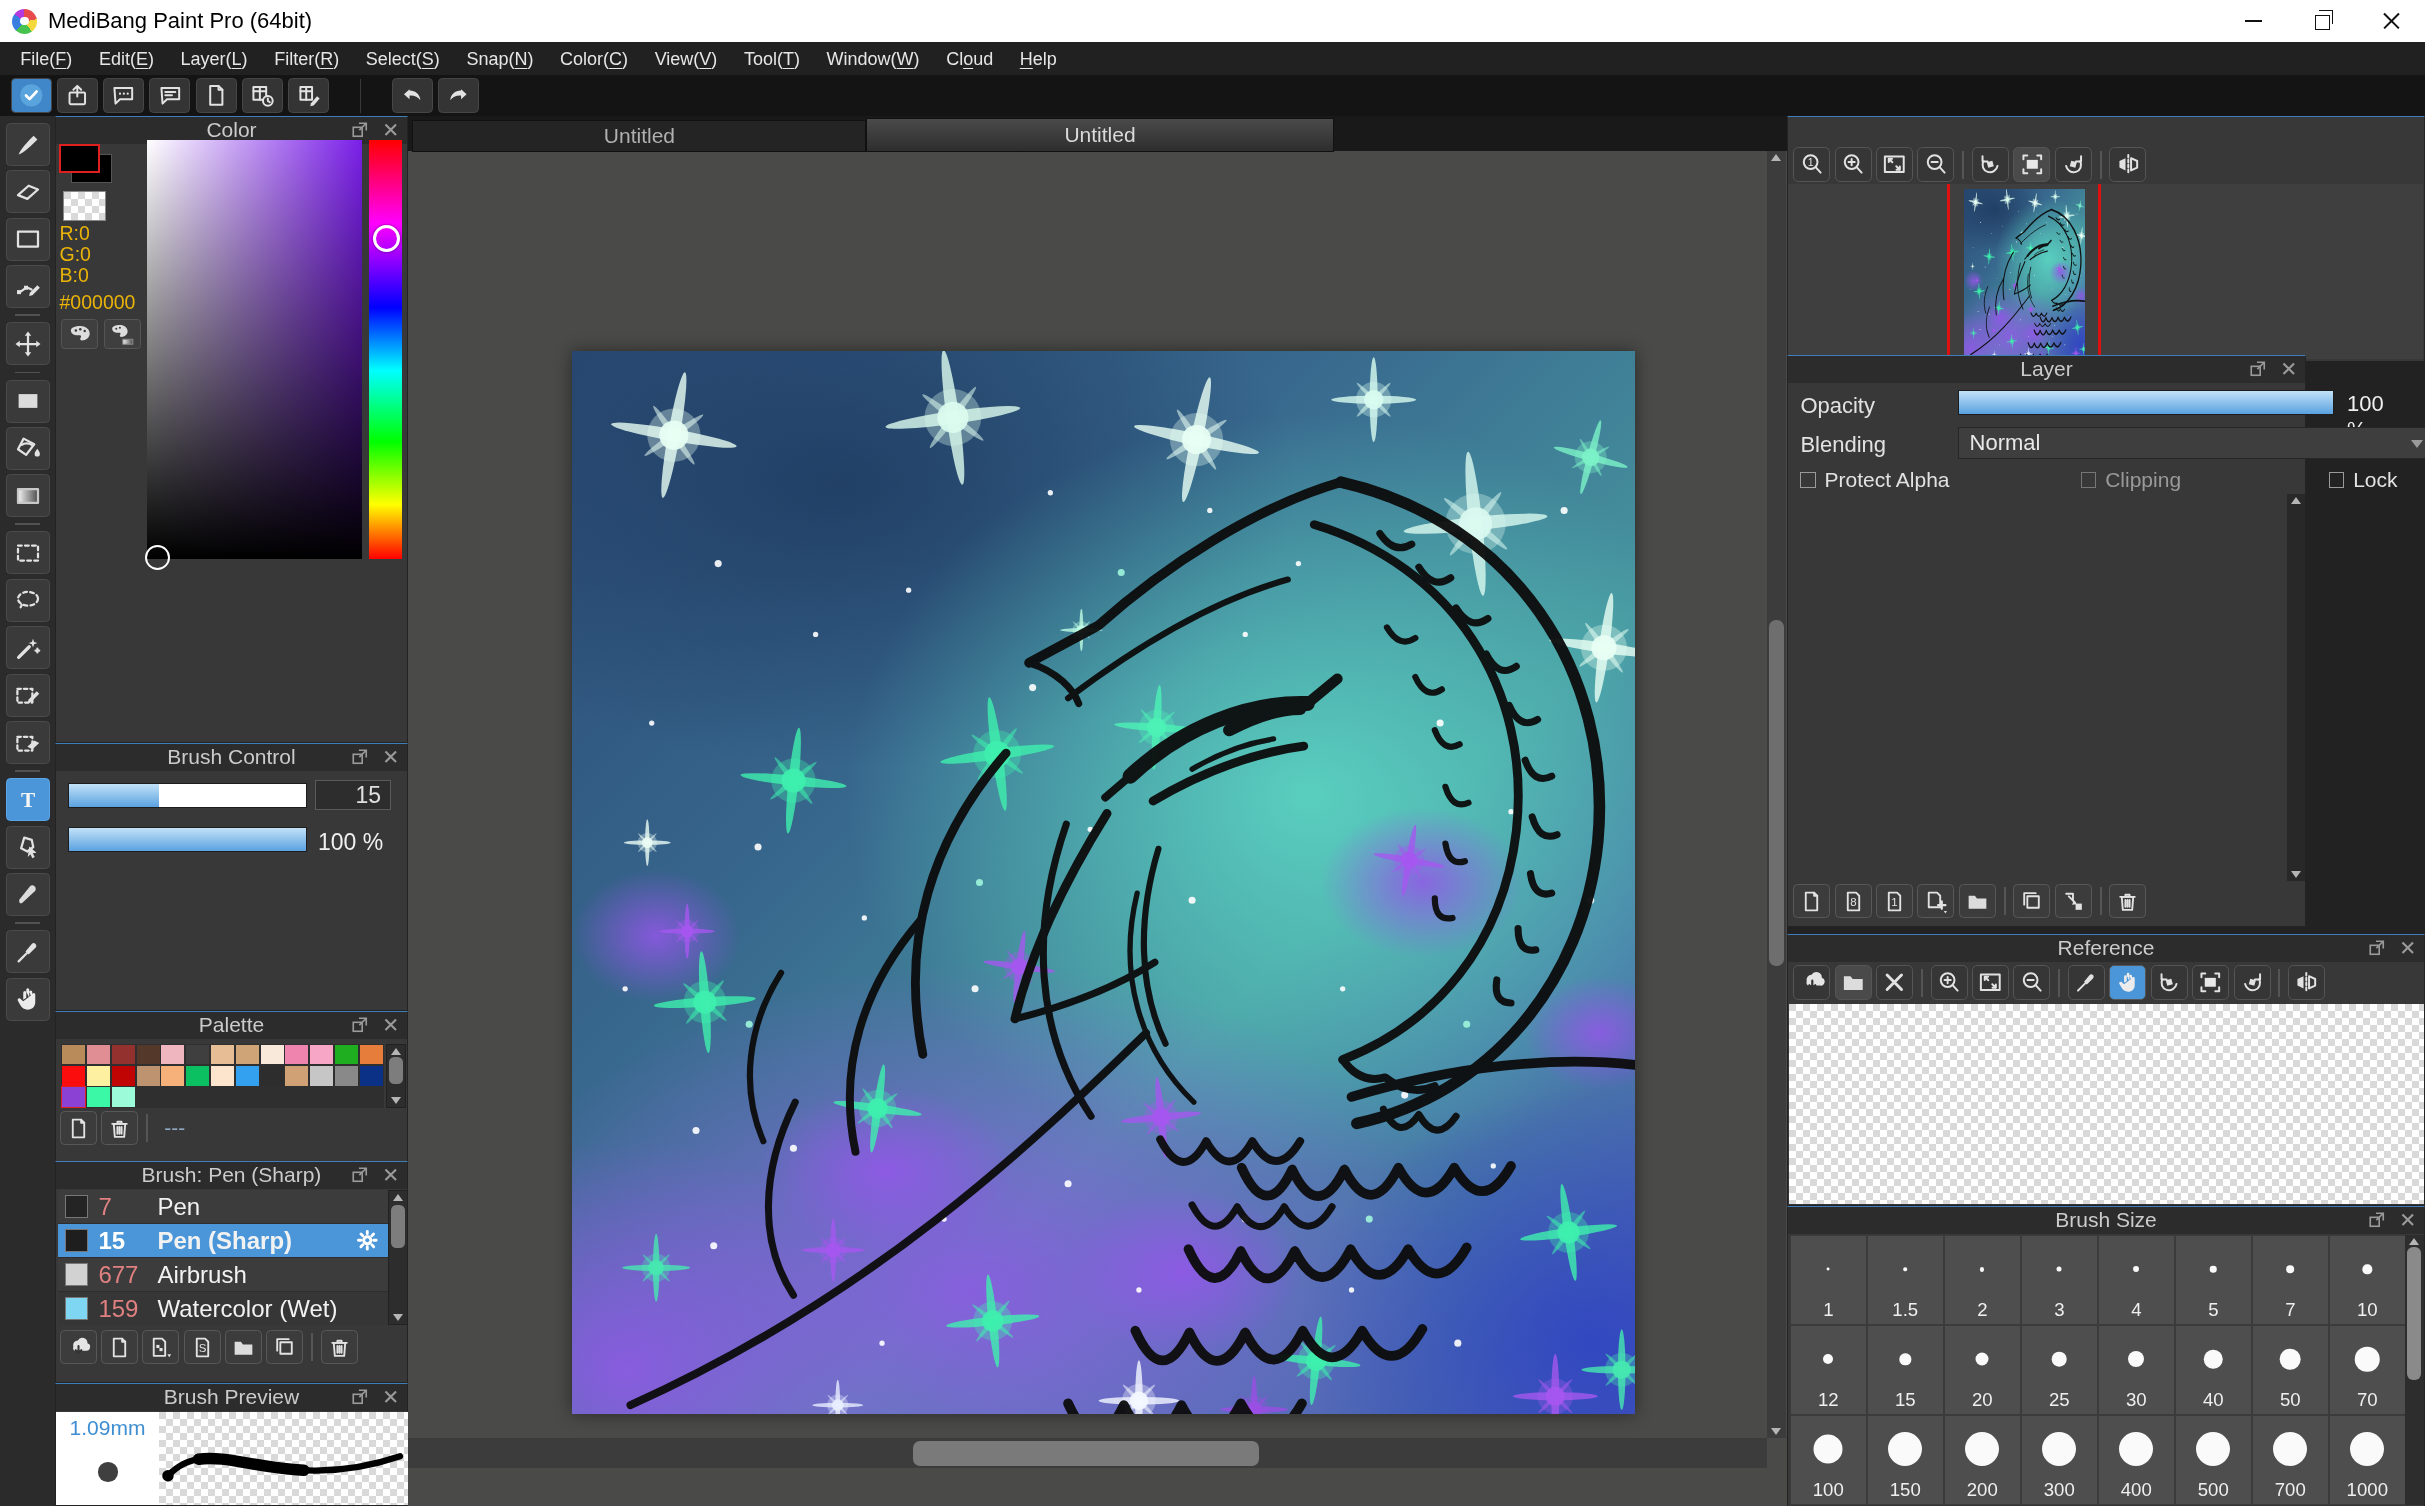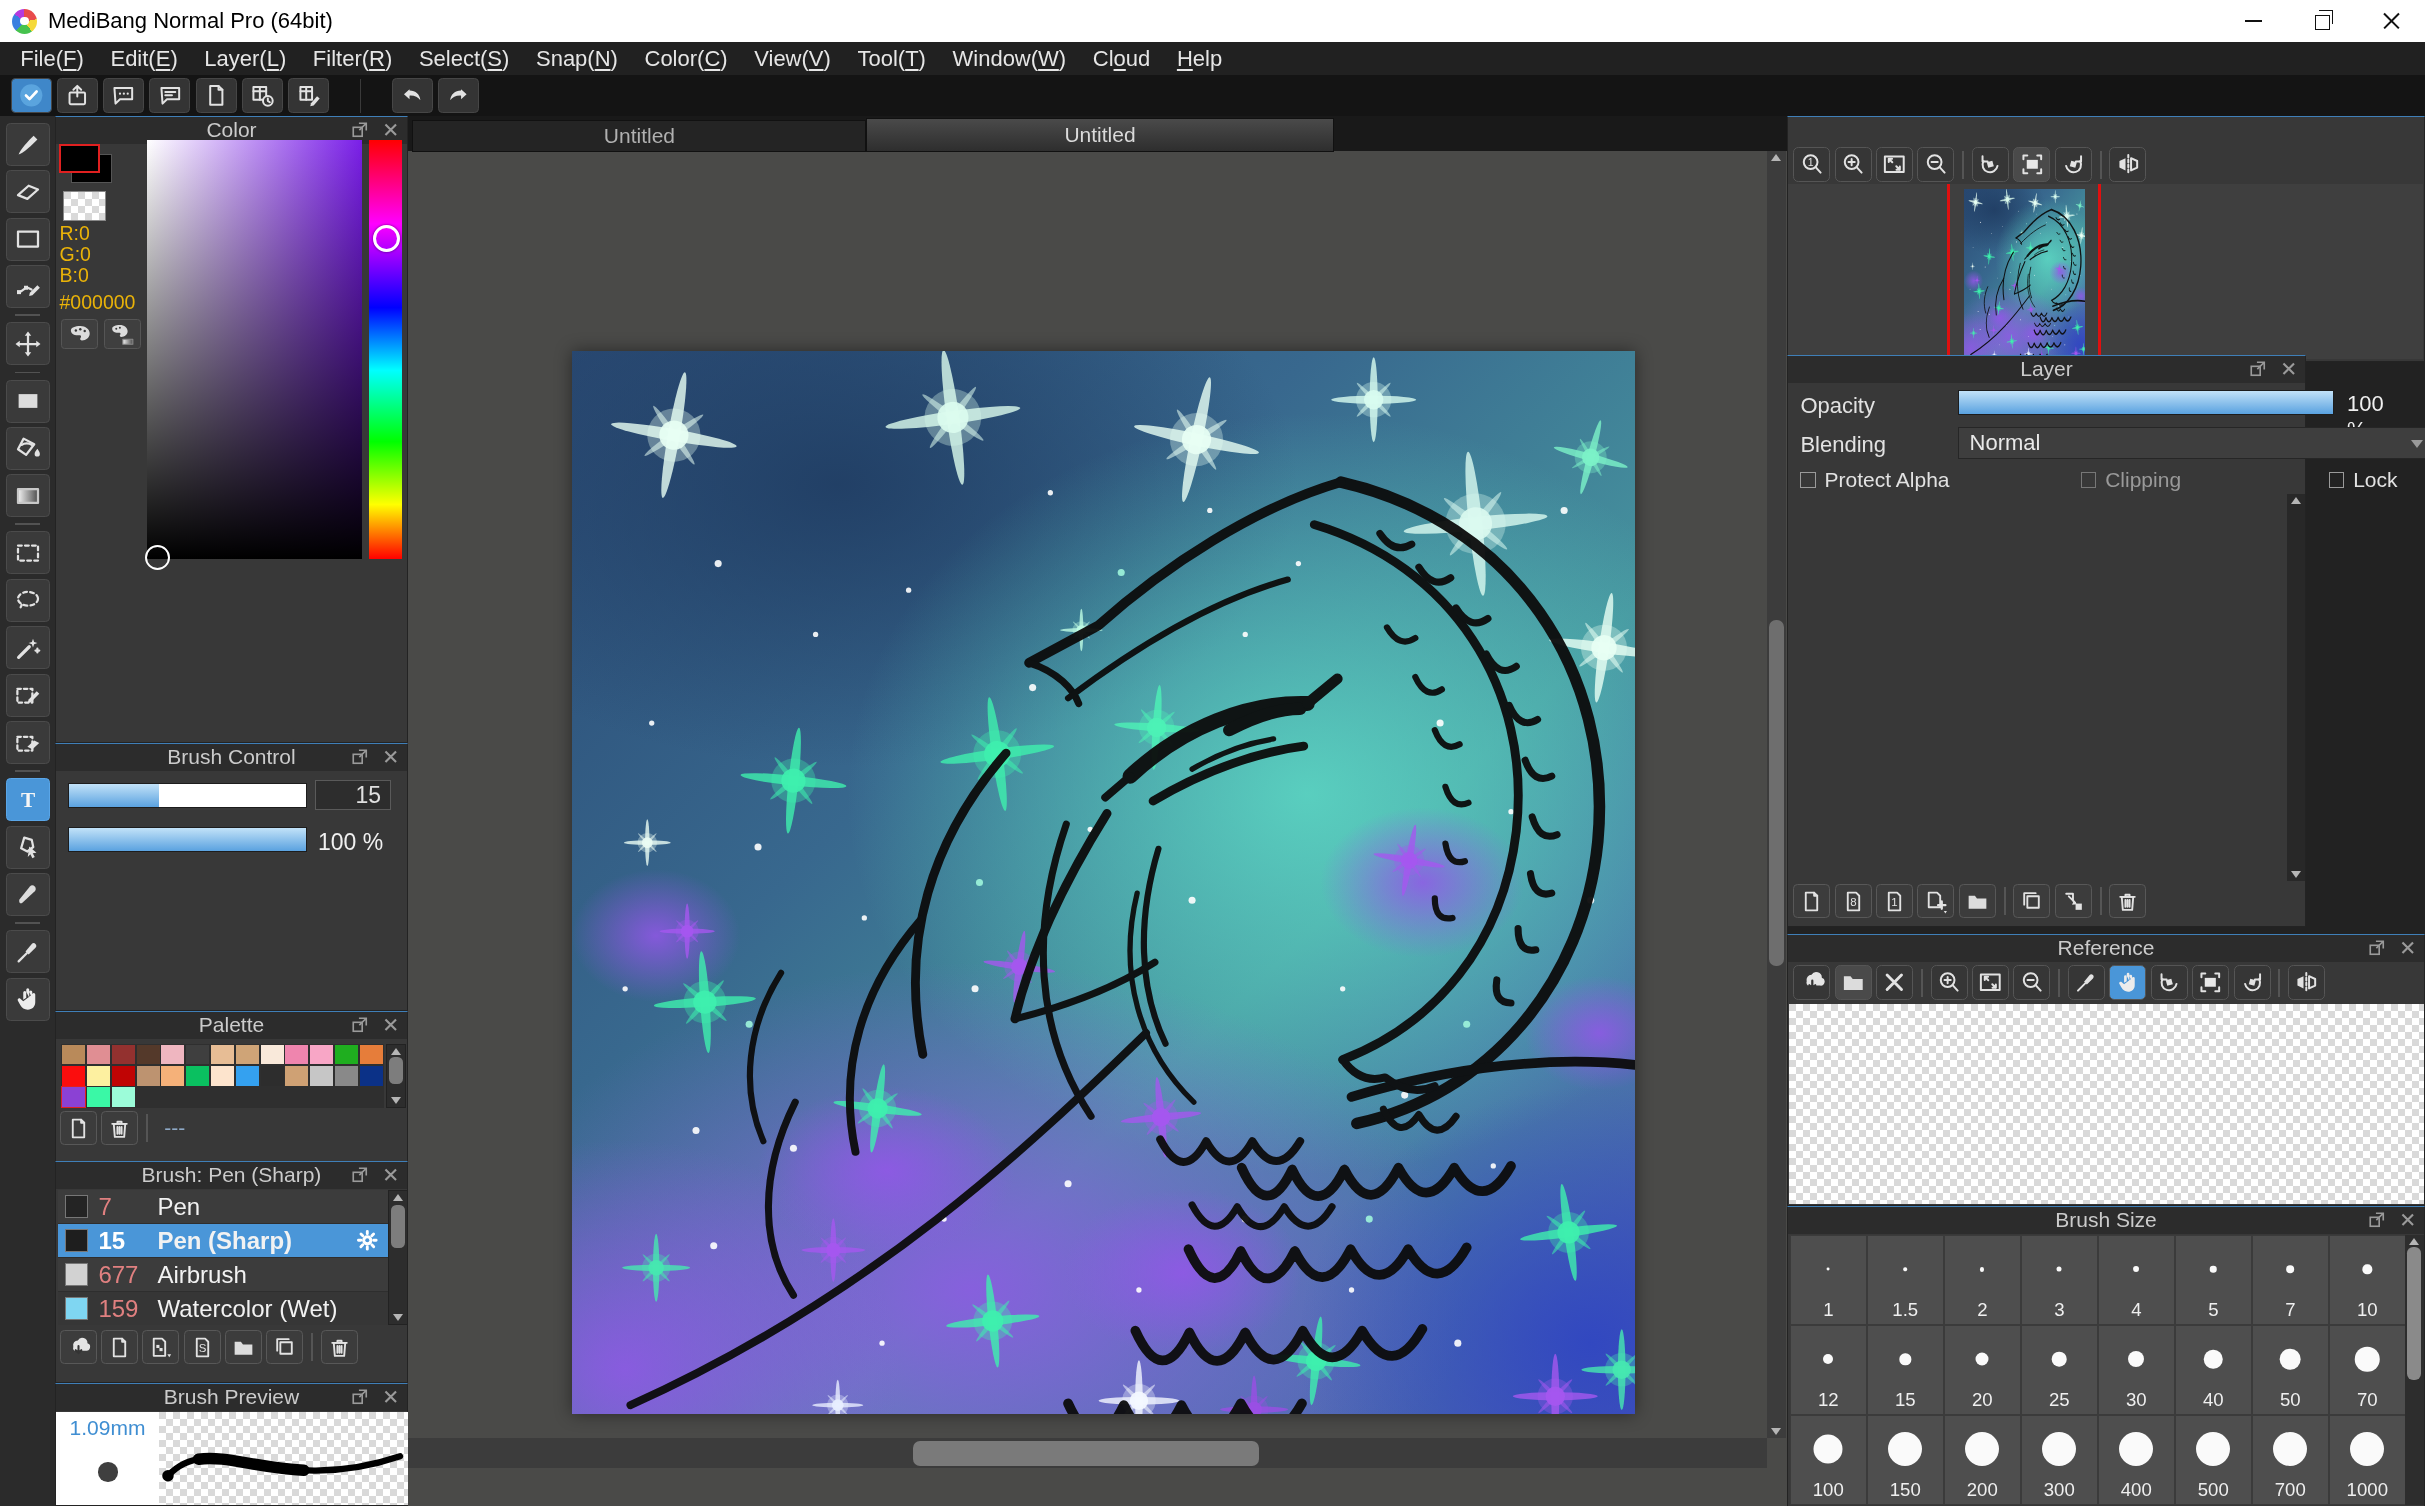--- a/index.html
+++ b/index.html
@@ -17,21 +17,21 @@
   .win-btn{width:69px;height:100%;display:flex;align-items:center;justify-content:center;}
   .glyph-min{width:17.7px;height:1.8px;background:#111;}
   .glyph-restore{width:13.3px;height:13.3px;border:1.8px solid #111;position:relative;background:#fff;margin-top:2.7px;}
   .glyph-restore:before{content:"";position:absolute;left:2.7px;top:-6.2px;width:13.3px;height:13.3px;border:1.8px solid #111;border-bottom:none;border-left:none;}
   .glyph-close{position:relative;width:19.5px;height:19.5px;}
   .glyph-close:before,.glyph-close:after{content:"";position:absolute;left:-0.9px;top:8.9px;width:21px;height:1.8px;background:#111;}
   .glyph-close:before{transform:rotate(45deg);} .glyph-close:after{transform:rotate(-45deg);}
   
   .menubar{position:absolute;left:0;top:42px;width:2426px;height:34px;background:#212121;
            display:flex;align-items:center;padding-left:7px;box-sizing:border-box;}
-  .menu-item{padding:0 13.3px;font-size:22px;color:#e6e6e6;white-space:nowrap;}
+  .menu-item{padding:0 13.3px;font-size:18px;color:#e6e6e6;white-space:nowrap;}
   .menu-item u{text-underline-offset:2.7px;}
   
   .toolbar{position:absolute;left:0;top:75px;width:2426px;height:41px;background:#141414;
            display:flex;align-items:center;padding-left:10.6px;box-sizing:border-box;gap:5.3px;}
   .tbtn{width:41px;height:35px;background:#343434;border:0.9px solid #464646;border-radius:4.4px;
         display:flex;align-items:center;justify-content:center;box-sizing:border-box;}
   .tbtn.accent{background:#3f87c9;}
   .tb-sep{width:1.8px;height:34px;background:#3a3a3a;margin:0 25px;}
   .icon{width:26.6px;height:26.6px;stroke:#e2e2e2;fill:none;stroke-width:1.8;stroke-linecap:round;stroke-linejoin:round;}
   
@@ -534,21 +534,21 @@
           <path d="M974 618 q0 26 20 22" stroke-width="7"></path>
       <path d="M870 800 q20 28 48 20 q28 22 56 10" stroke-width="9"></path>
       <path d="M916 856 q18 38 40 6 q20 34 42 2" stroke-width="8"></path>
     </g>
   </symbol>
 </defs>
 </svg>
 
 <div class="titlebar">
   <div class="app-logo"></div>
-  <div class="title-text">MediBang Normal Pro (64bit)</div>
+  <div class="title-text">MediBang Paint Pro (64bit)</div>
   <div class="win-btns">
     <div class="win-btn">
         <div class="glyph-min"></div>
       </div>
     <div class="win-btn">
         <div class="glyph-restore"></div>
       </div>
     <div class="win-btn">
         <div class="glyph-close"></div>
       </div>

